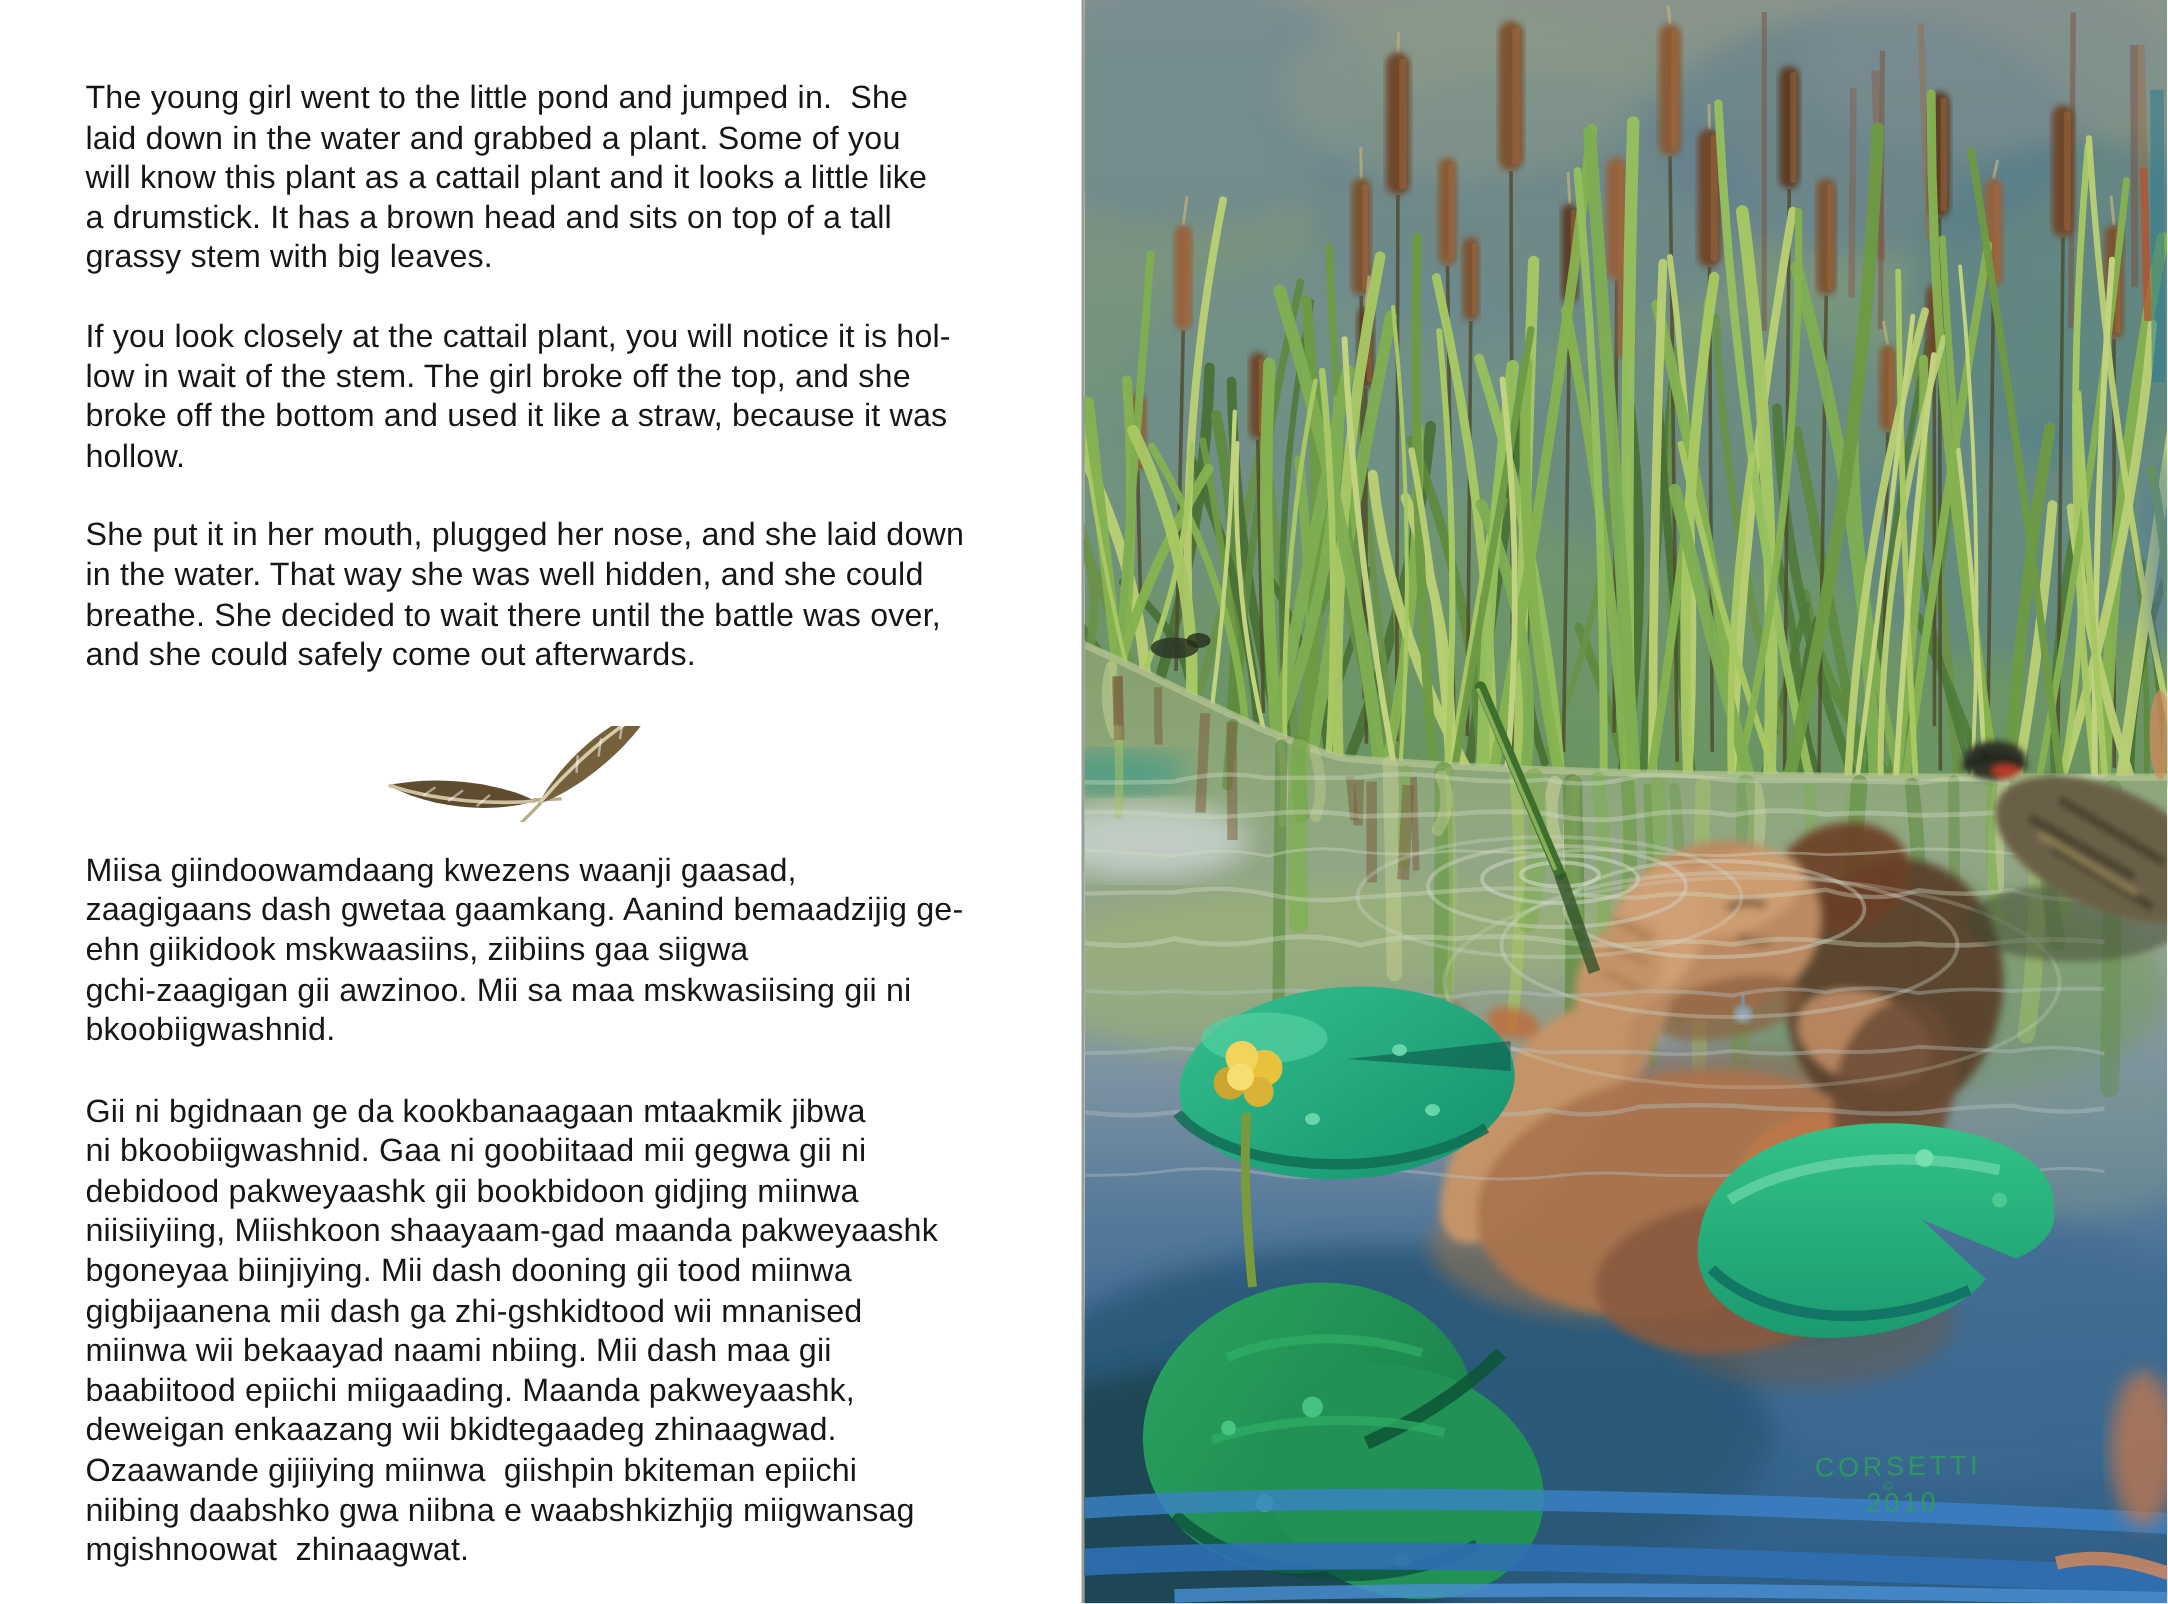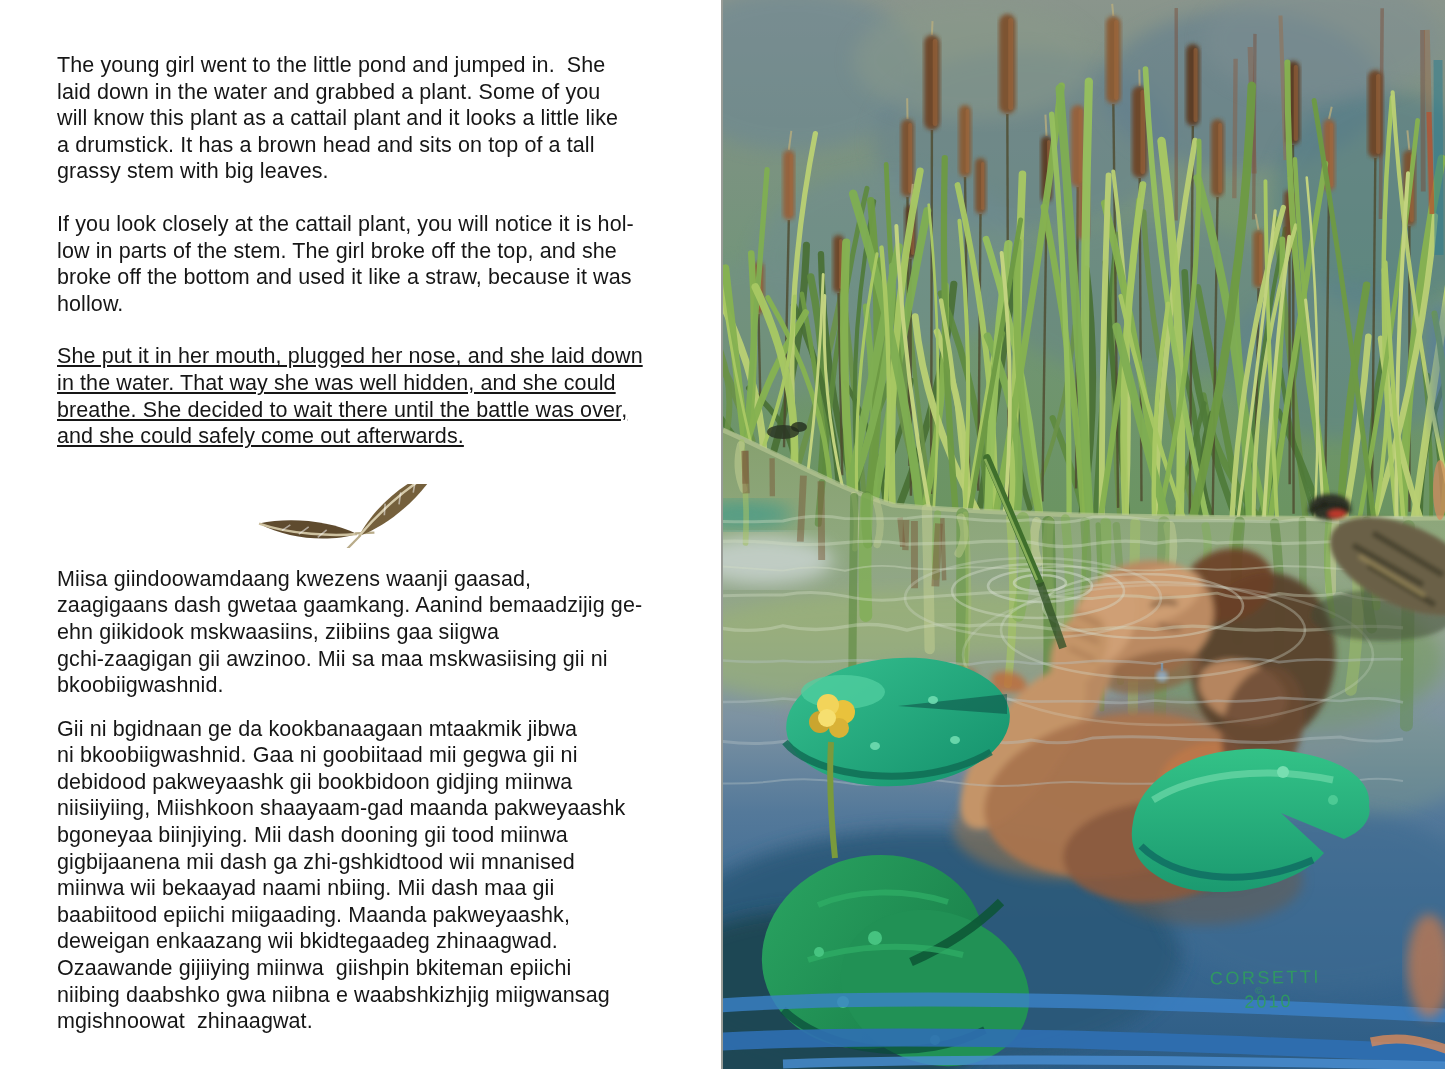--- a/index.html
+++ b/index.html
@@ -2,41 +2,41 @@
 <html><head>
 <meta charset="utf-8">
 <style>
   html,body{margin:0;padding:0;background:#ffffff;}
   .spread{position:relative;width:1445px;height:1069px;background:#ffffff;overflow:hidden;
           font-family:"Liberation Sans",sans-serif;}
   .page-left{position:absolute;left:0;top:0;width:723px;height:1069px;background:#ffffff;
              box-sizing:border-box;padding:52px 20px 12px 57px;}
   .story p{margin:0 0 26px 0;width:645px;font-size:21.5px;line-height:26.6px;color:#161616;
            white-space:pre-wrap;letter-spacing:0.1px;}
-  .story p.ojibwe-1{margin-bottom:17px;}
-  .story p.tight{text-decoration:underline;}
+  .story p.ojibwe-1{margin-bottom:28px;}
+  .story p.tight{}
   .divider{width:210px;height:64px;margin:8px 0 14px 196px;}
   .page-right{position:absolute;left:723px;top:0;width:616px;height:1069px;}
   .page-right svg{display:block;}
   .gutter{position:absolute;left:721px;top:0;width:2px;height:1069px;background:rgba(70,75,66,0.55);z-index:5;}
 </style>
 </head>
 <body>
 
 <div class="spread">
 
   <div class="page-left">
     <div class="story">
       <p>The young girl went to the little pond and jumped in.  She
 laid down in the water and grabbed a plant. Some of you
 will know this plant as a cattail plant and it looks a little like
 a drumstick. It has a brown head and sits on top of a tall
 grassy stem with big leaves.</p>
       <p>If you look closely at the cattail plant, you will notice it is hol-
-low in parts of the stem. The girl broke off the top, and she
+low in wait of the stem. The girl broke off the top, and she
 broke off the bottom and used it like a straw, because it was
 hollow.</p>
       <p class="tight">She put it in her mouth, plugged her nose, and she laid down
 in the water. That way she was well hidden, and she could
 breathe. She decided to wait there until the battle was over,
 and she could safely come out afterwards.</p>
 
       <svg class="divider" viewBox="0 0 210 64" aria-hidden="true">
 
         <g transform="translate(104,50) rotate(-161)">

